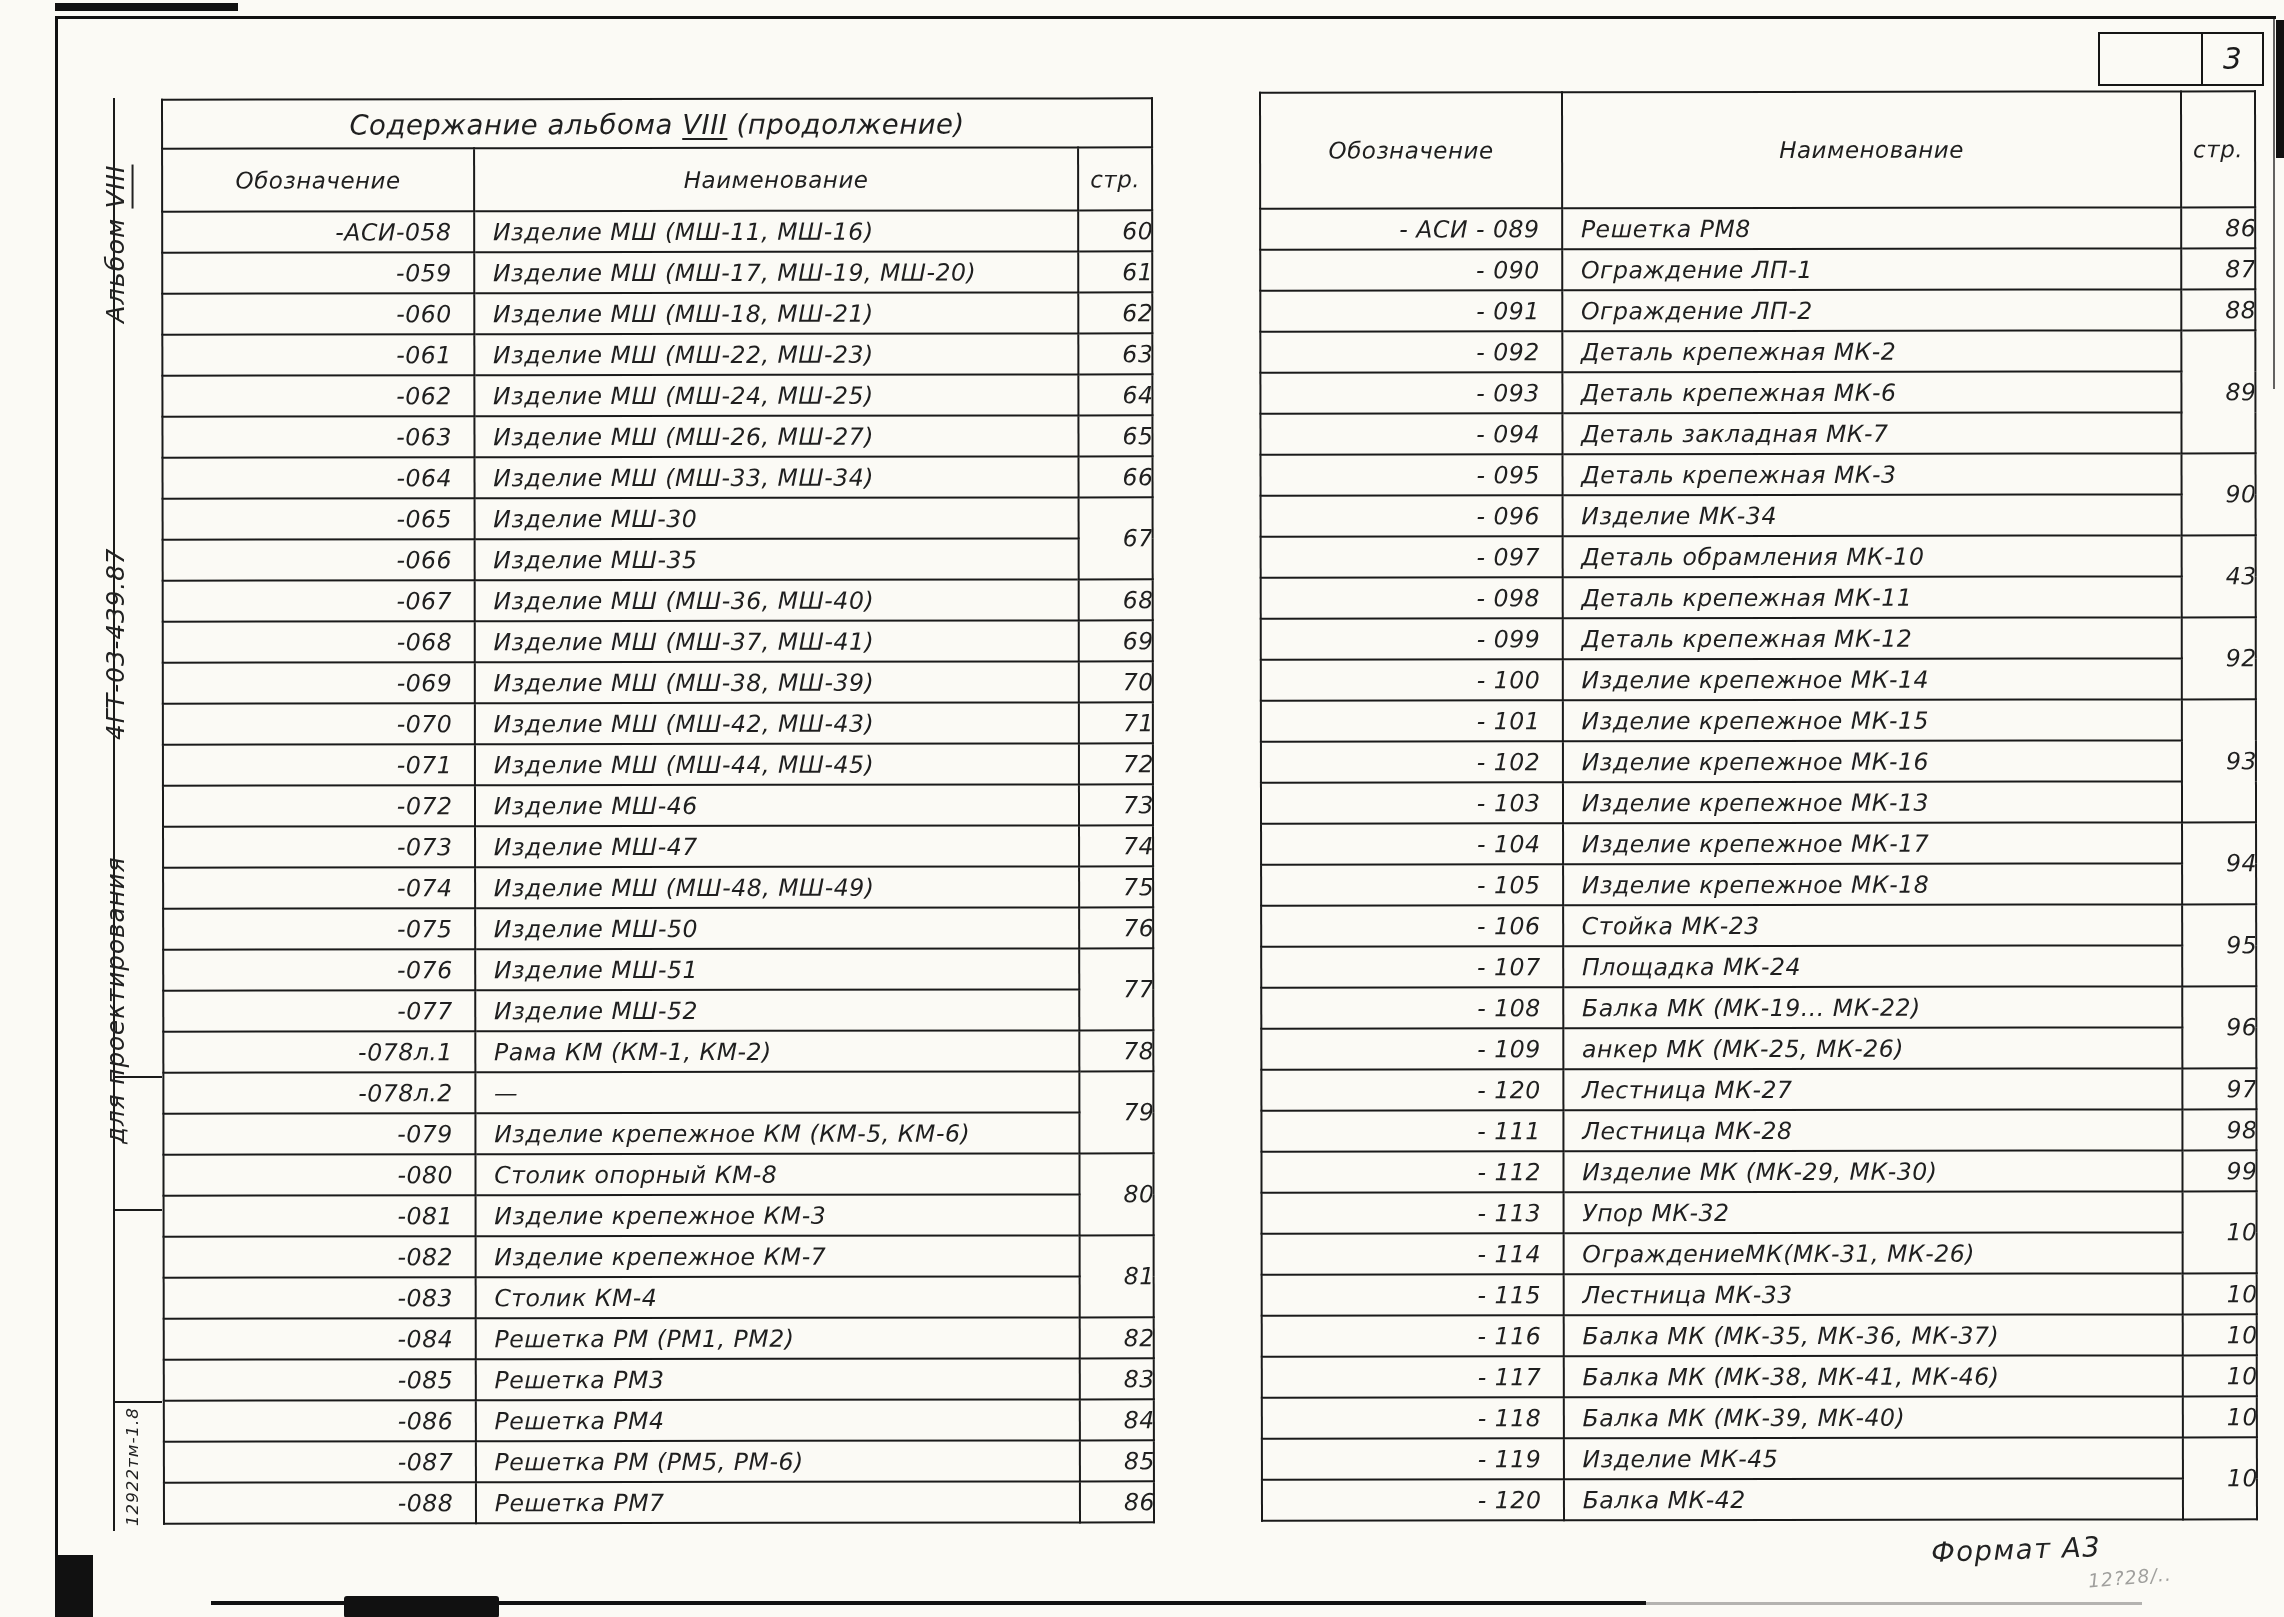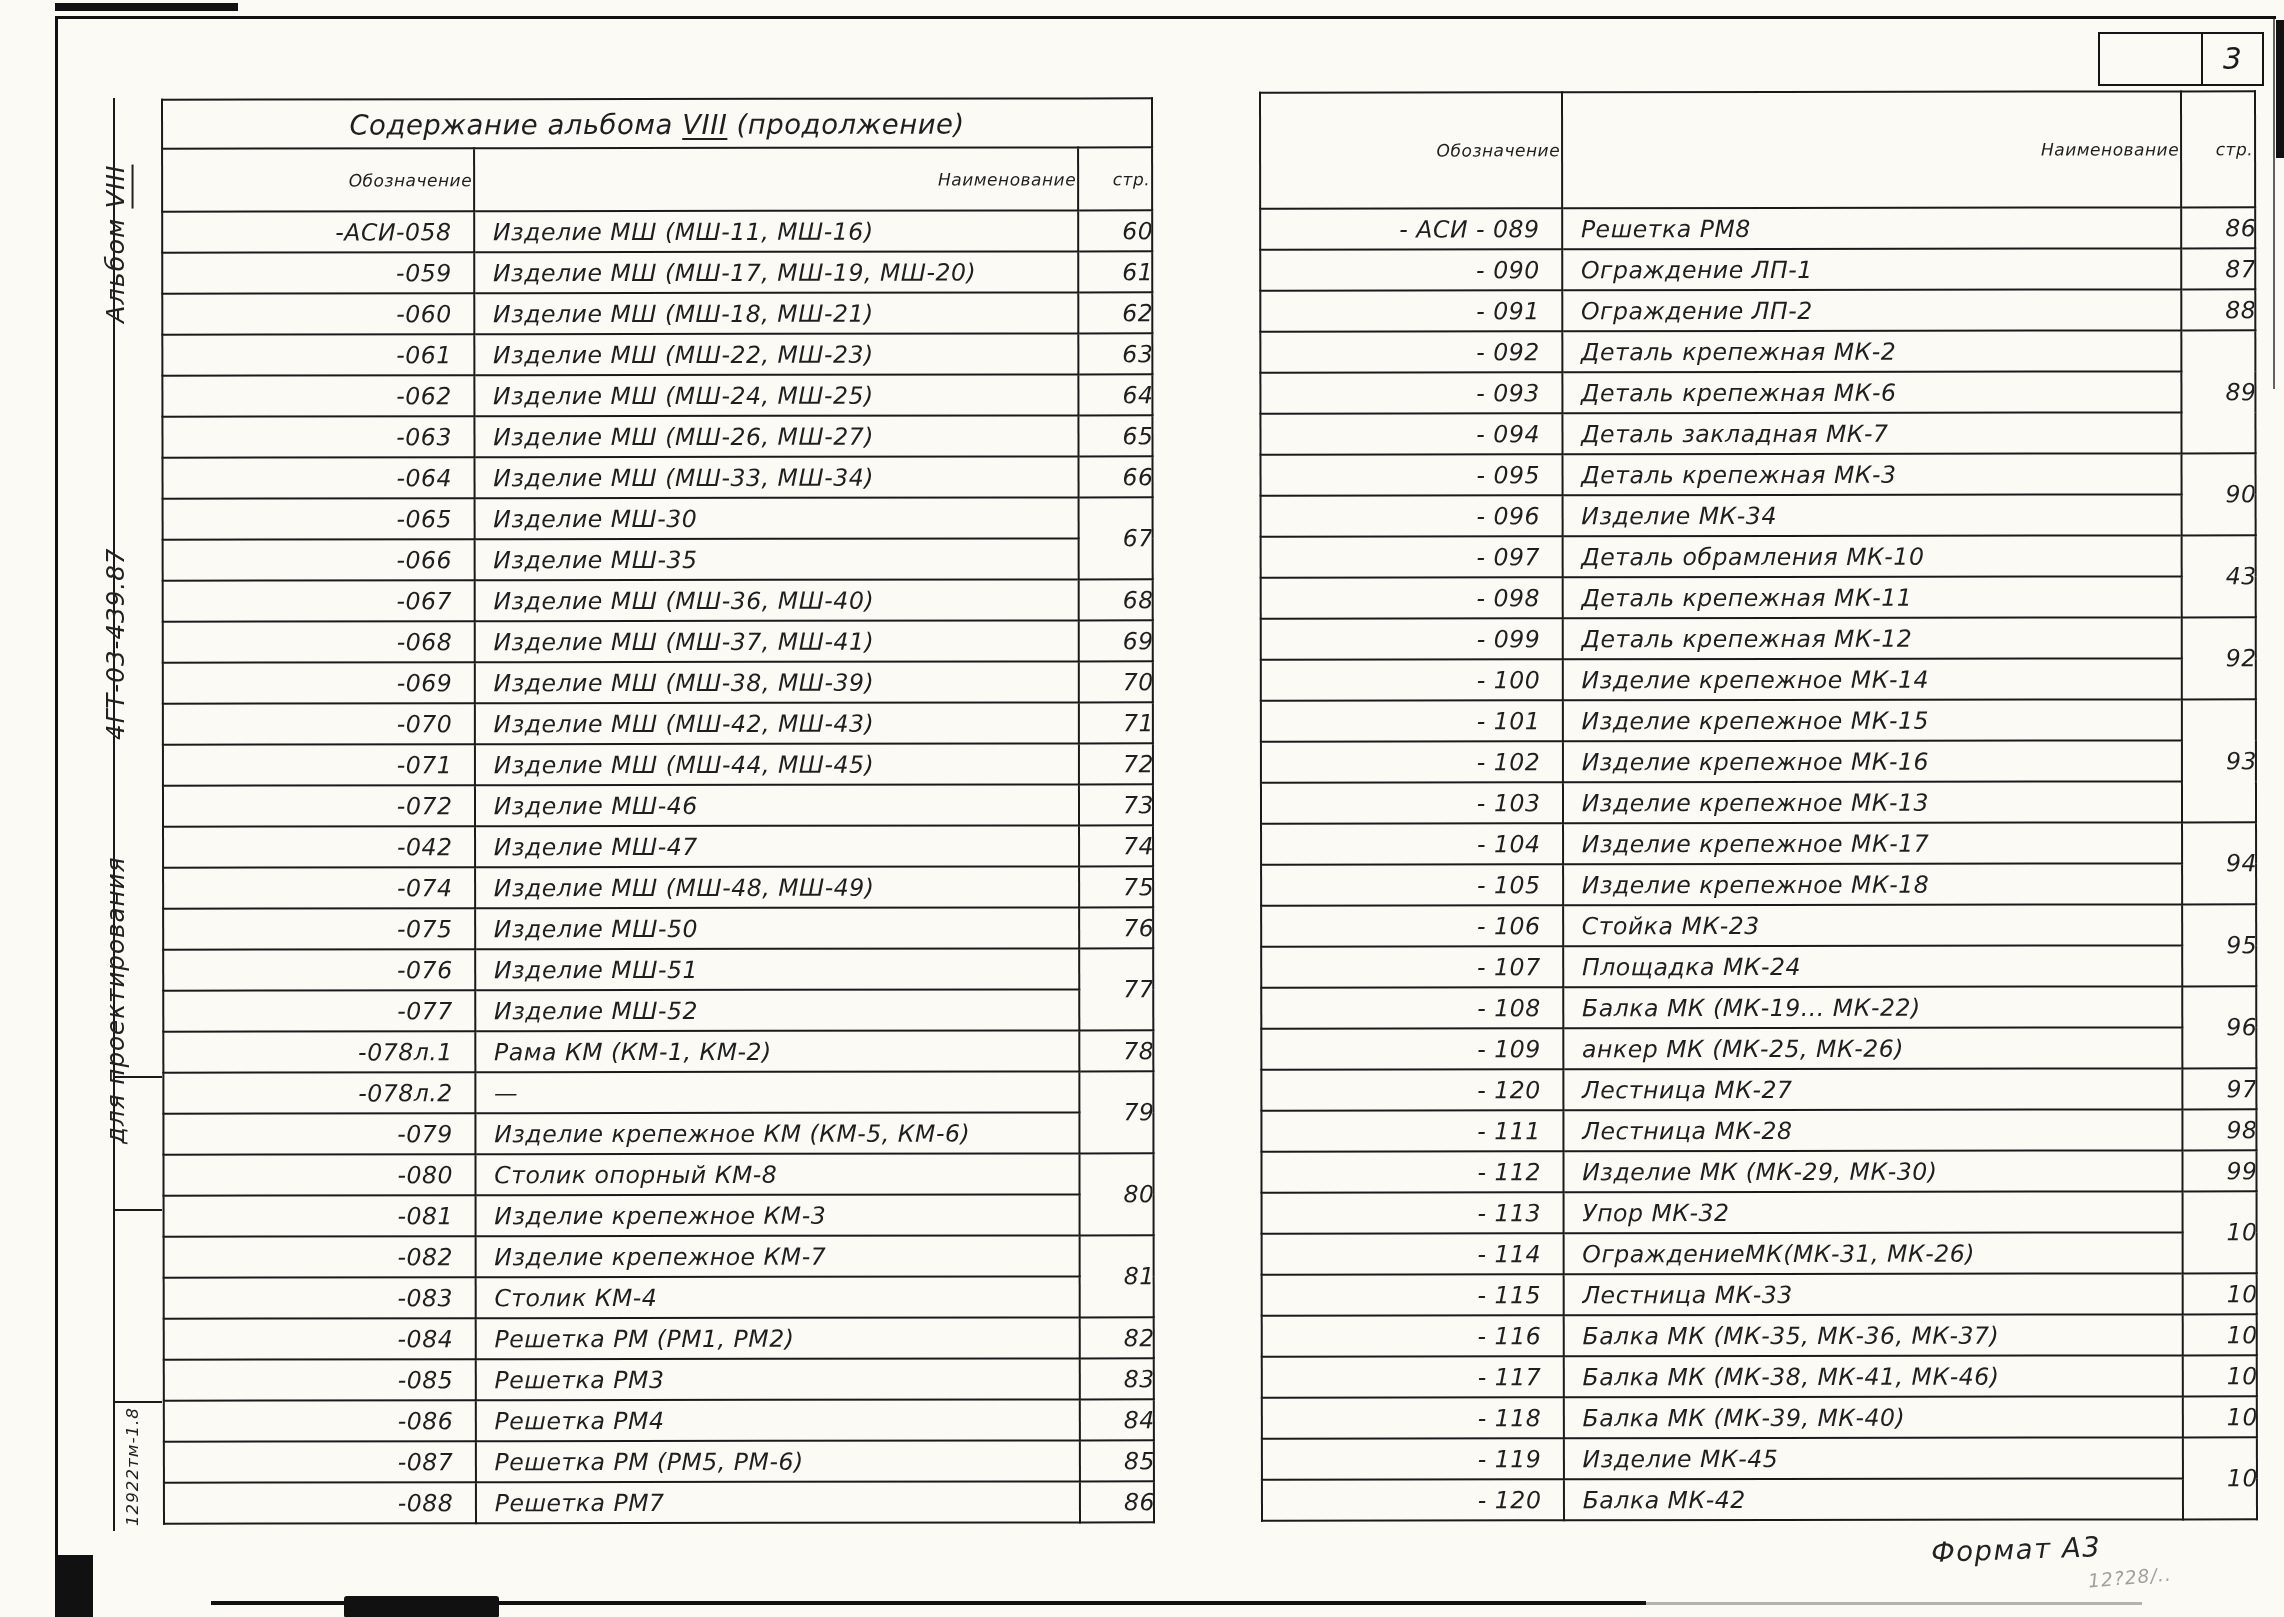--- a/index.html
+++ b/index.html
@@ -62,21 +62,21 @@
   }
   table.doc td{
     border:2px solid #1a1a1a;
     font-style:italic;font-size:23.6px;letter-spacing:0.5px;
     white-space:nowrap;overflow:hidden;box-sizing:border-box;
     color:#1f1f1f;
   }
   #left-table{left:162px;top:98px;width:990px;}
   #right-table{left:1260px;top:91px;width:995px;}
   tr.title-row td{height:49px;text-align:center;font-size:27.5px;}
-  tr.head-row td{text-align:right;font-size:17px;}
+  tr.head-row td{text-align:center;font-size:23px;}
   #left-table tr.head-row td{height:63px;}
   #right-table tr.head-row td{height:116px;}
   tbody tr{height:41px;}
   td.c-des{text-align:right;padding-right:21.6px;}
   td.c-name{text-align:left;padding-left:17.7px;}
   td.c-page{text-align:center;font-size:25.5px;padding-left:43px;}
 
   
   #format-note{
     position:absolute;left:1931px;top:1533px;
@@ -204,21 +204,21 @@
           <td class="c-des">-071</td>
           <td class="c-name">Изделие МШ (МШ-44, МШ-45)</td>
           <td class="c-page">72</td>
         </tr>
         <tr>
           <td class="c-des">-072</td>
           <td class="c-name">Изделие МШ-46</td>
           <td class="c-page">73</td>
         </tr>
         <tr>
-          <td class="c-des">-042</td>
+          <td class="c-des">-073</td>
           <td class="c-name">Изделие МШ-47</td>
           <td class="c-page">74</td>
         </tr>
         <tr>
           <td class="c-des">-074</td>
           <td class="c-name">Изделие МШ (МШ-48, МШ-49)</td>
           <td class="c-page">75</td>
         </tr>
         <tr>
           <td class="c-des">-075</td>

